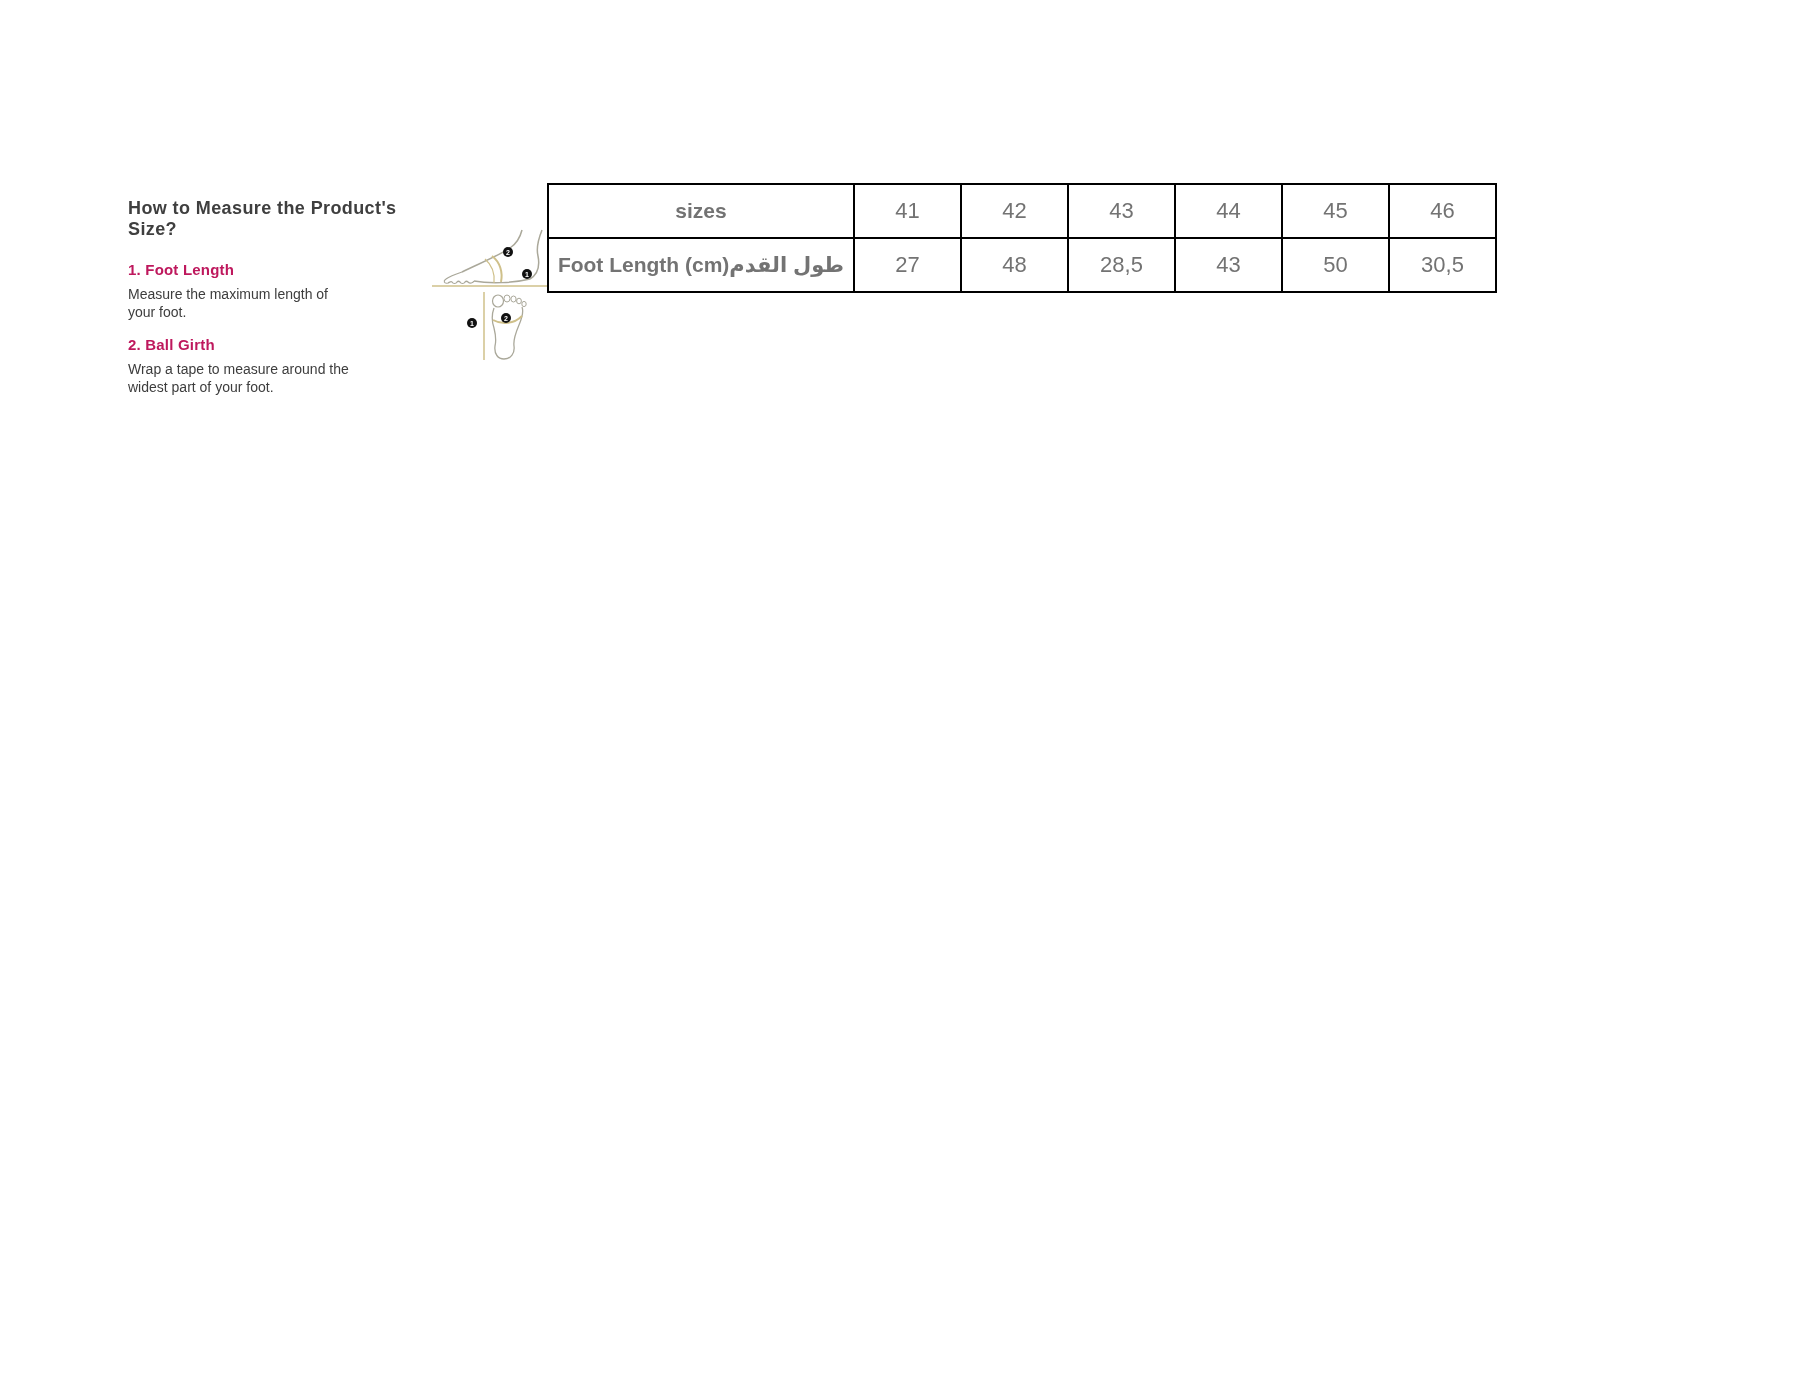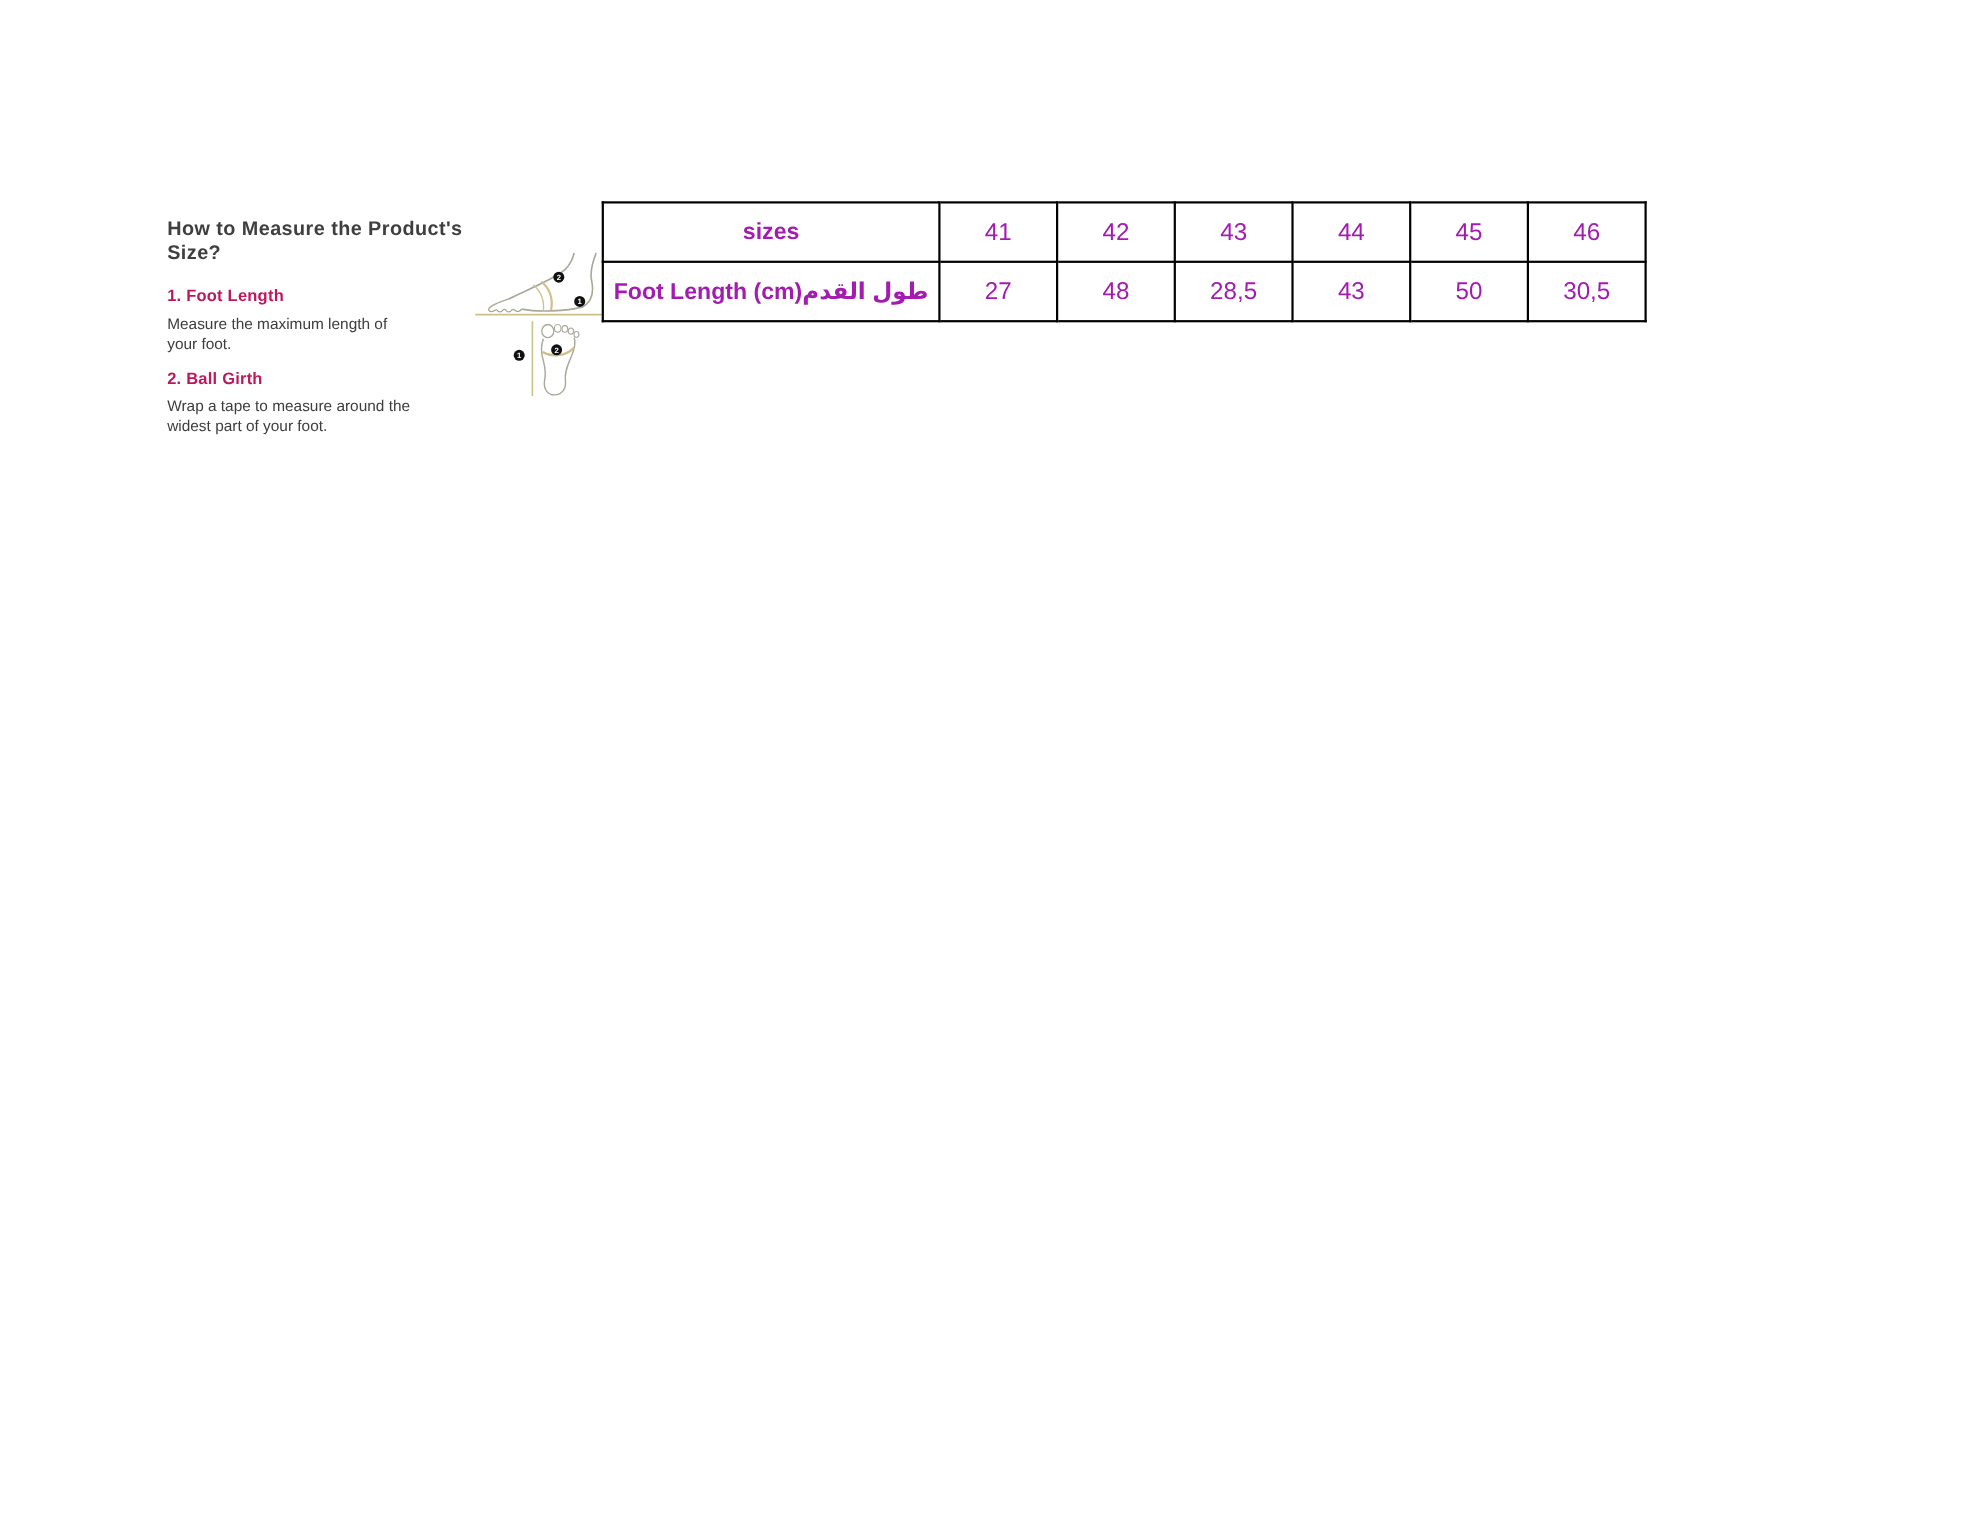--- a/index.html
+++ b/index.html
@@ -9,21 +9,21 @@
     background: #ffffff;
     font-family: "Liberation Sans", "DejaVu Sans", sans-serif;
     position: relative;
     overflow: hidden;
     color: #3b3b3b;
   }
 
   
   .instructions {
     position: absolute;
-    left: 152px; top: 198px;
+    left: 128px; top: 198px;
     width: 310px;
   }
   .guide-title {
     font-size: 18px;
     font-weight: 700;
     letter-spacing: 0.4px;
     color: #3f3f3f;
     margin: 0 0 21px 0;
   }
   .step h2 {
@@ -49,21 +49,21 @@
     font-size: 7px; font-weight: bold; fill: #ffffff;
     text-anchor: middle;
   }
 
   
   .size-table {
     position: absolute;
     left: 547px; top: 183px;
     border-collapse: collapse;
     table-layout: fixed;
-    color: #a21caf;
+    color: #737373;
   }
   .size-table td {
     border: 2px solid #000000;
     height: 54px;
     text-align: center;
     vertical-align: middle;
     padding: 0 4px;
     font-size: 22px;
     background: #ffffff;
   }

